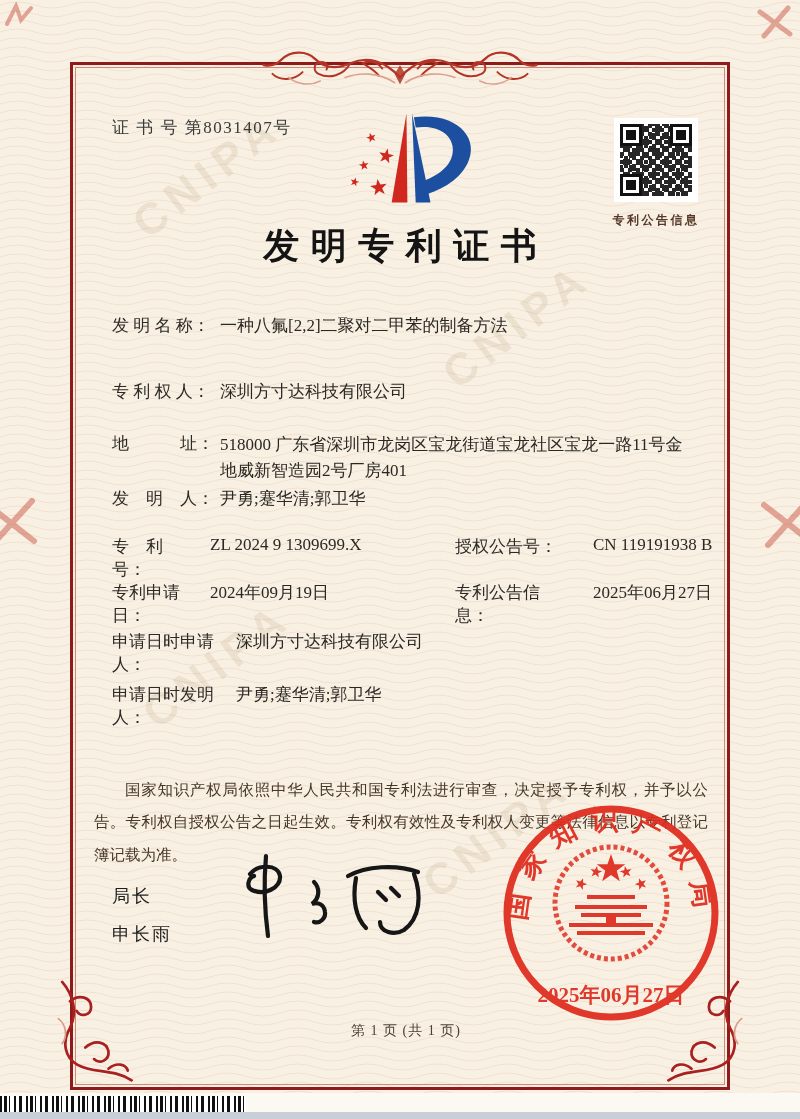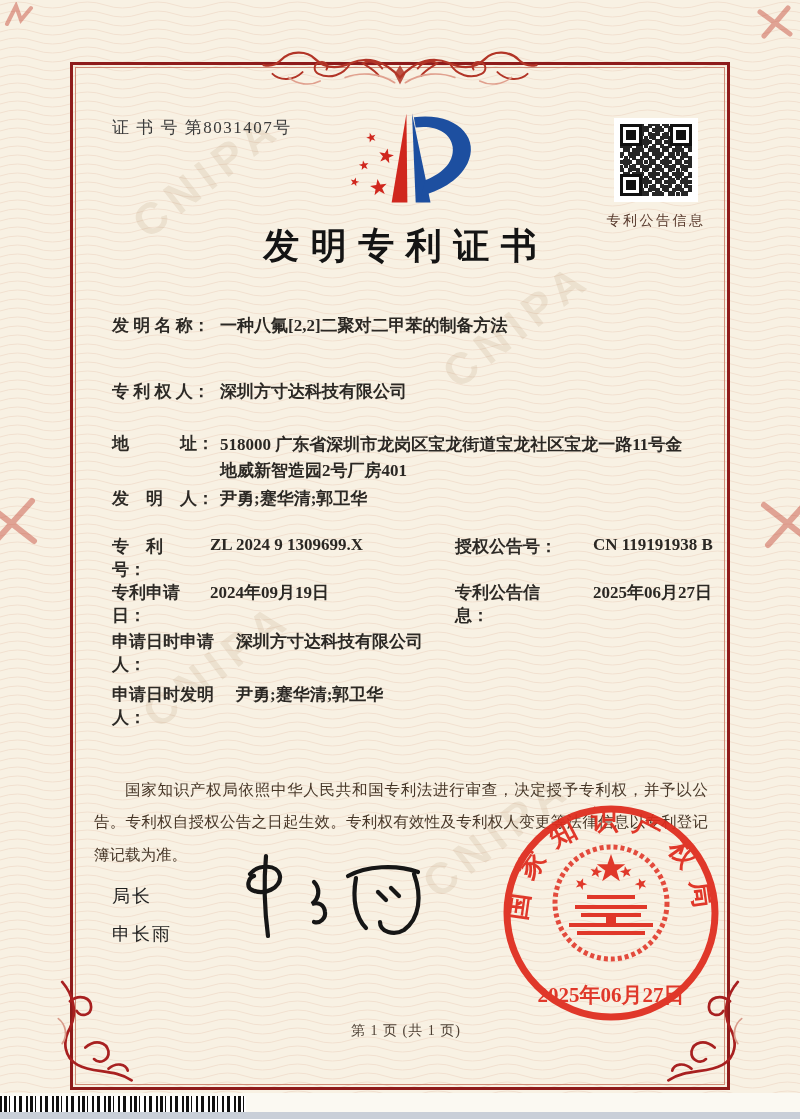--- a/index.html
+++ b/index.html
@@ -29,26 +29,26 @@
 
   .qrblock { position:absolute; left:598px; top:118px; width:116px; text-align:center; }
   .qr { position:relative; width:84px; height:84px; margin:0 auto; background:#ffffff; }
   .qr-noise { position:absolute; inset:6px; opacity:.92;
     background:
       repeating-conic-gradient(#141414 0 25%, transparent 0 50%) 0 0 / 8px 8px,
       repeating-conic-gradient(#141414 0 25%, transparent 0 50%) 3px 2px / 13px 13px; }
   .qr-f { position:absolute; width:16px; height:16px; border:3px solid #111; background:#fff; box-sizing:content-box; }
   .qr-f::after { content:""; position:absolute; inset:3px; background:#111; }
   .qr-f.tl { left:6px; top:6px; } .qr-f.tr { right:6px; top:6px; } .qr-f.bl { left:6px; bottom:6px; }
-  .qr-label { margin-top:10px; font-size:14px; letter-spacing:2.5px; color:#56382b; font-weight:400; }
+  .qr-label { margin-top:10px; font-size:12px; letter-spacing:2.5px; color:#56382b; font-weight:700; }
 
   .title { position:absolute; left:0; right:0; top:222px; text-align:center;
            font-size:36px; font-weight:700; letter-spacing:.32em; text-indent:.32em; color:#141414; }
 
-  .row { position:absolute; left:112px; display:flex; font-size:17px; color:#2d2a26;font-weight:bold; }
+  .row { position:absolute; left:112px; display:flex; font-size:17px; color:#2d2a26; }
   .rowR { left:455px;gap:35px; }
   .lab { flex:none; }
   .w108 { width:108px; } .w98 { width:98px; } .w103 { width:103px; }
   .val { color:#2b2824; }
   .val-wrap { width:474px; line-height:1.55; }
 
   .body-par { position:absolute; left:94px; top:758px; width:614px;
               font-size:15.5px; line-height:2.1; text-align:justify; text-indent:2em; color:#473728; }
 
   .sig-title { position:absolute; left:112px; top:884px; font-size:18px; color:#1f1f1f; letter-spacing:2px; }

